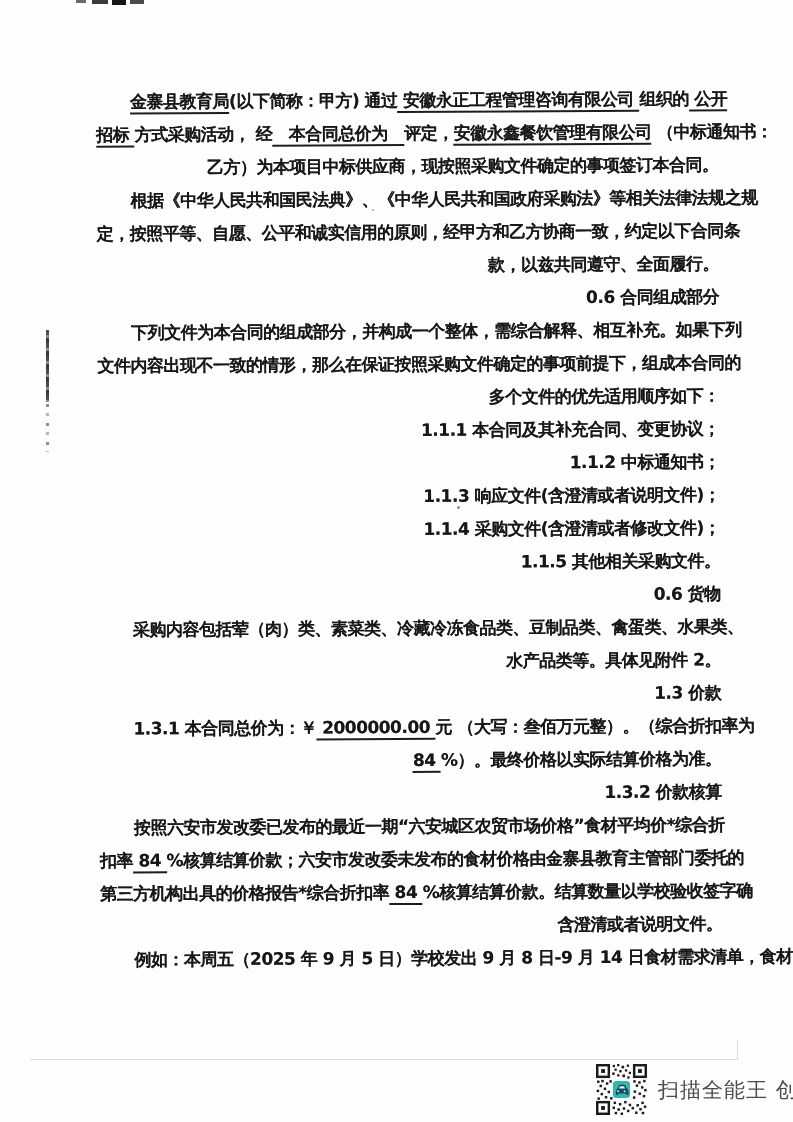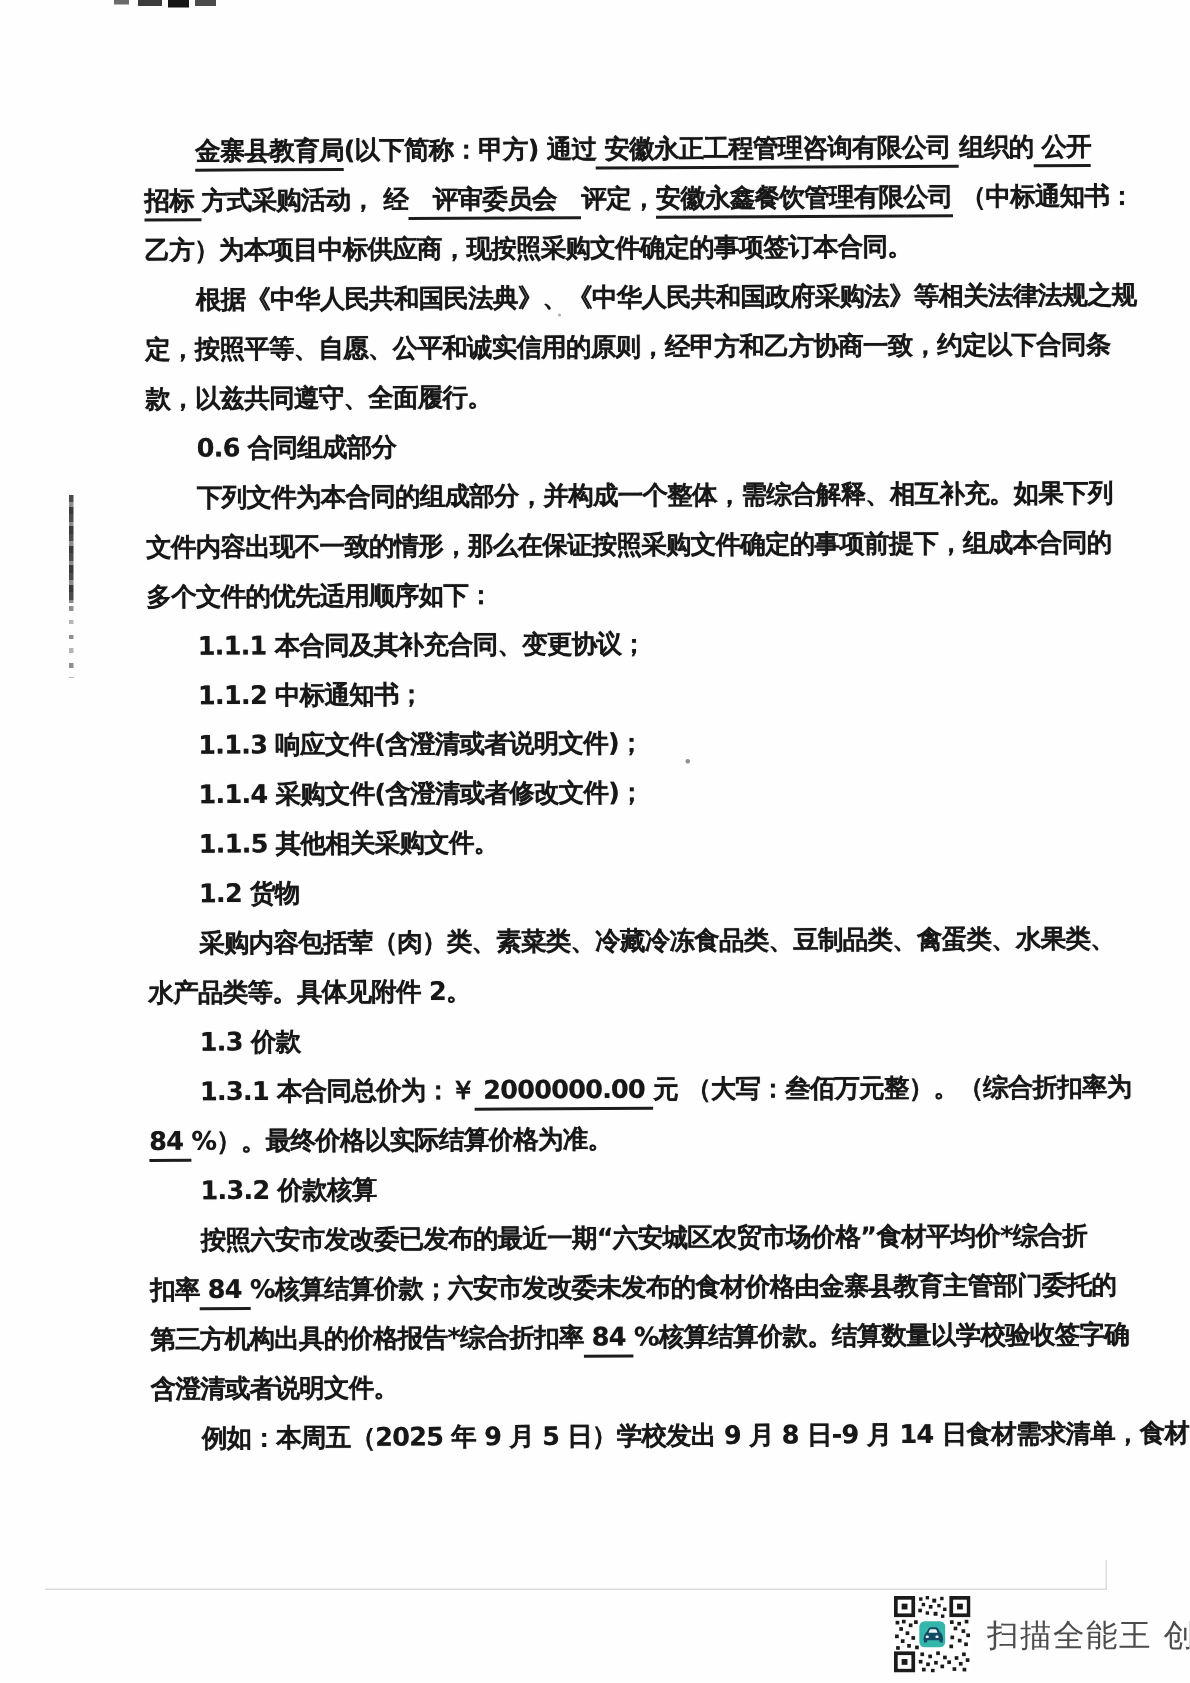--- a/index.html
+++ b/index.html
@@ -1,21 +1,21 @@
 <!DOCTYPE html>
 <html style="--qr-accent: #35b6ab; --qr-car: #134a66;"><head>
 <meta charset="utf-8">
 <style>
   html,body{margin:0;padding:0;}
   body{
     width:793px;height:1122px;position:relative;overflow:hidden;
     background:#ffffff;
     font-family:"DejaVu Sans","Liberation Sans",sans-serif;
   }
-  .page{position:absolute;inset:0;background:#fefefe;}
+  .page{position:absolute;inset:0;background:#fefefe;text-align:right;}
 
   
   .doc{
     position:absolute;left:96px;top:84px;width:622px;
     transform:rotate(-0.3deg);transform-origin:50% 0;
     color:#171717;
     font-weight:700;
     font-size:17px;
     letter-spacing:-0.5px;
     text-shadow:0 0 0.5px rgba(10,10,10,.6);
@@ -68,35 +68,35 @@
   </div>
   <div class="artifact left-strip-dark"></div>
   <div class="artifact left-strip-light"></div>
   <div class="speck" style="left:457px;top:506px;width:3px;height:3px;background:#8f8f8f;"></div>
   <div class="speck" style="left:372px;top:209px;width:2px;height:2px;background:#ababab;"></div>
   <div class="artifact edge-bottom"></div>
   <div class="artifact edge-right"></div>
 
   <div class="doc">
       <div class="line indent"><span class="u">金寨县教育局</span><span class="">(以下简称：甲方) 通过</span><span class="u"> 安徽永正工程管理咨询有限公司 </span><span class="">组织的</span><span class="u"> 公开</span></div>
-      <div class="line"><span class="u">招标 </span><span class="">方式采购活动， 经</span><span class="u">　评审委员会　</span><span class="">评定，</span><span class="u">安徽永鑫餐饮管理有限公司</span><span class=""> （中标通知书：</span></div>
+      <div class="line"><span class="u">招标 </span><span class="">方式采购活动， 经</span><span class="u">　本合同总价为　</span><span class="">评定，</span><span class="u">安徽永鑫餐饮管理有限公司</span><span class=""> （中标通知书：</span></div>
       <div class="line"><span class="">乙方）为本项目中标供应商，现按照采购文件确定的事项签订本合同。</span></div>
       <div class="line indent"><span class="">根据《中华人民共和国民法典》、《中华人民共和国政府采购法》等相关法律法规之规</span></div>
       <div class="line"><span class="">定，按照平等、自愿、公平和诚实信用的原则，经甲方和乙方协商一致，约定以下合同条</span></div>
       <div class="line"><span class="">款，以兹共同遵守、全面履行。</span></div>
       <div class="line indent"><span class="">0.6 合同组成部分</span></div>
       <div class="line indent"><span class="">下列文件为本合同的组成部分，并构成一个整体，需综合解释、相互补充。如果下列</span></div>
       <div class="line"><span class="">文件内容出现不一致的情形，那么在保证按照采购文件确定的事项前提下，组成本合同的</span></div>
       <div class="line"><span class="">多个文件的优先适用顺序如下：</span></div>
       <div class="line indent"><span class="">1.1.1 本合同及其补充合同、变更协议；</span></div>
       <div class="line indent"><span class="">1.1.2 中标通知书；</span></div>
       <div class="line indent"><span class="">1.1.3 响应文件(含澄清或者说明文件)；</span></div>
       <div class="line indent"><span class="">1.1.4 采购文件(含澄清或者修改文件)；</span></div>
       <div class="line indent"><span class="">1.1.5 其他相关采购文件。</span></div>
-      <div class="line indent"><span class="">1.2 货物</span></div>
+      <div class="line indent"><span class="">0.6 货物</span></div>
       <div class="line indent"><span class="">采购内容包括荤（肉）类、素菜类、冷藏冷冻食品类、豆制品类、禽蛋类、水果类、</span></div>
       <div class="line"><span class="">水产品类等。具体见附件 2。</span></div>
       <div class="line indent"><span class="">1.3 价款</span></div>
       <div class="line indent"><span class="">1.3.1 本合同总价为：￥</span><span class="u"> 2000000.00 </span><span class="">元 （大写：叁佰万元整）。（综合折扣率为</span></div>
       <div class="line"><span class="u">84 </span><span class="">%）。最终价格以实际结算价格为准。</span></div>
       <div class="line indent"><span class="">1.3.2 价款核算</span></div>
       <div class="line indent"><span class="">按照六安市发改委已发布的最近一期“六安城区农贸市场价格”食材平均价*综合折</span></div>
       <div class="line"><span class="">扣率</span><span class="u"> 84 </span><span class="">%核算结算价款；六安市发改委未发布的食材价格由金寨县教育主管部门委托的</span></div>
       <div class="line"><span class="">第三方机构出具的价格报告*综合折扣率</span><span class="u"> 84 </span><span class="">%核算结算价款。结算数量以学校验收签字确</span></div>
       <div class="line"><span class="">含澄清或者说明文件。</span></div>

